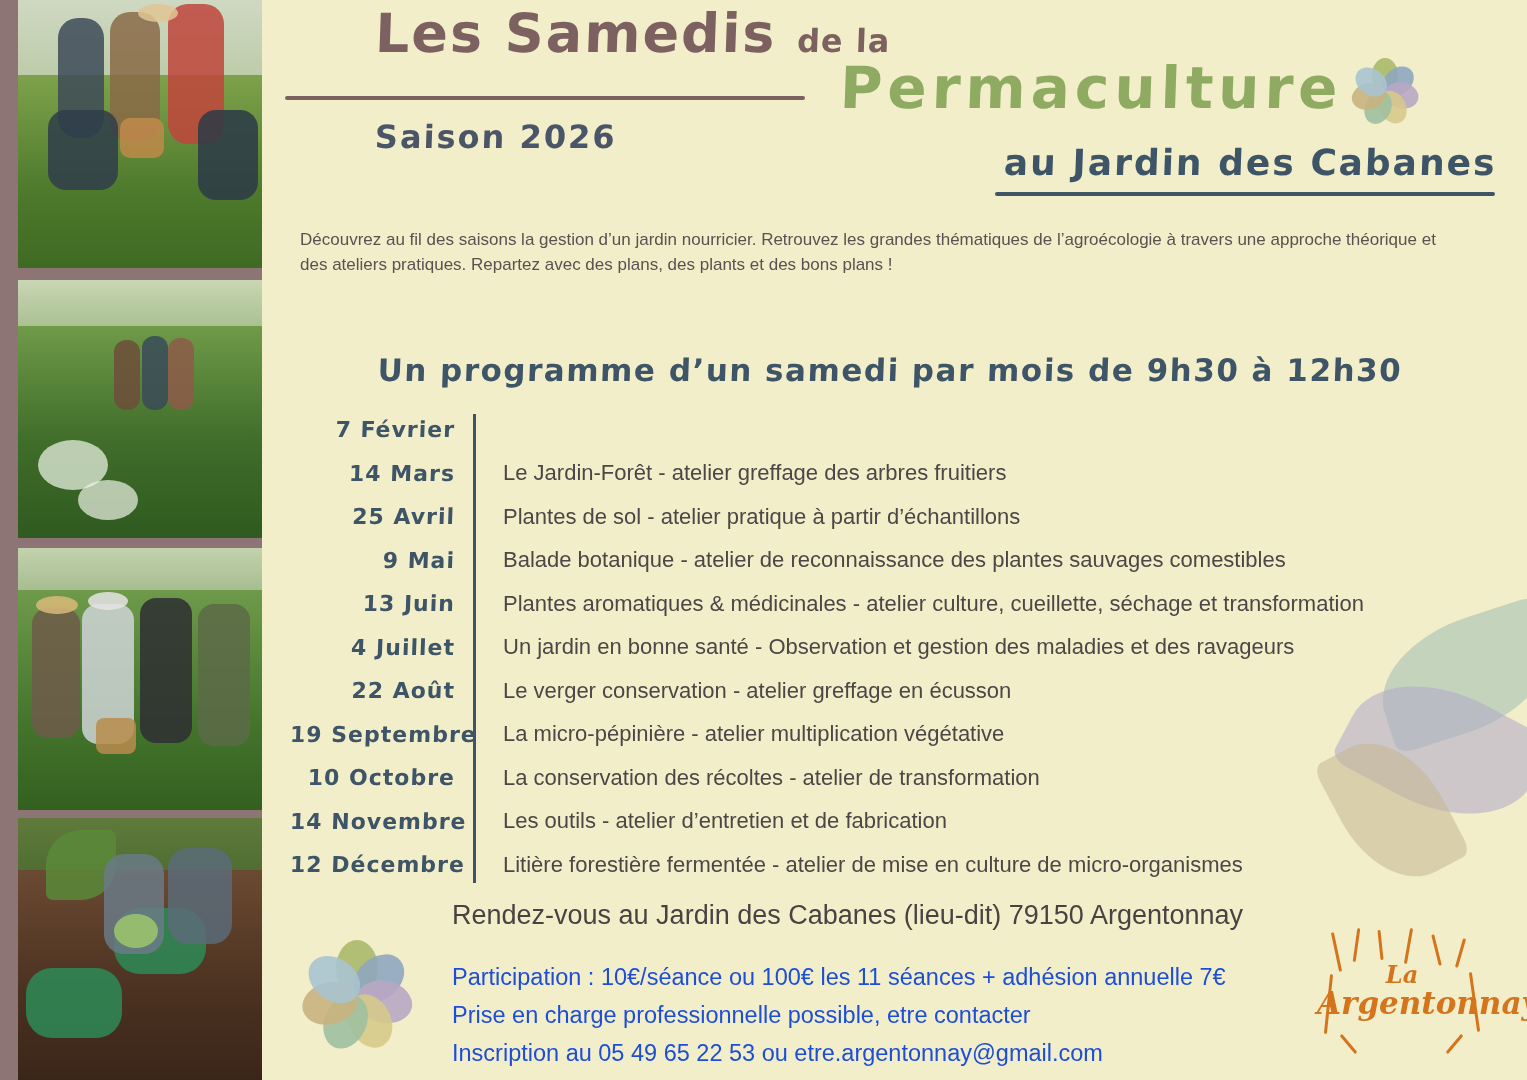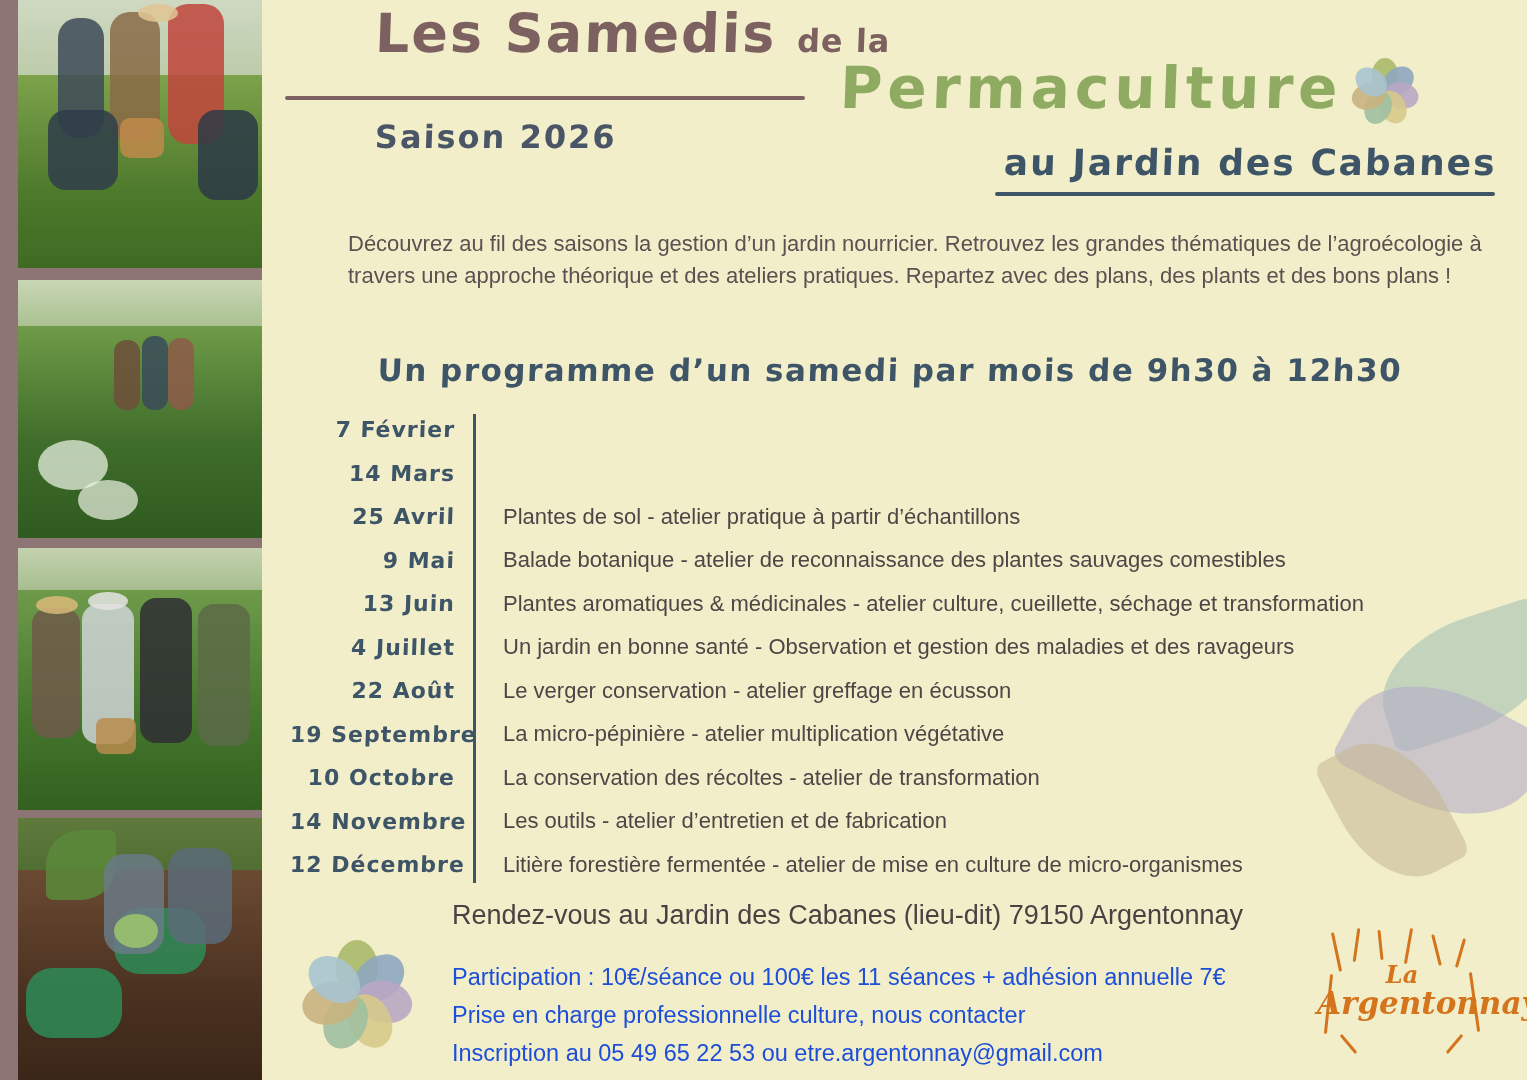--- a/index.html
+++ b/index.html
@@ -140,24 +140,23 @@
     transform-origin: 50% 100%;
     opacity: .9;
   }
 
   
   .intro {
     position: absolute;
     left: 300px;
     top: 228px;
     width: 1160px;
-    font-size: 22px;
+    font-size: 17px;
     line-height: 1.45;
     color: #5c5050;
-    margin-left: 48px;
   }
 
   
   .prog-heading {
     position: absolute;
     left: 300px;
     top: 352px;
     width: 1180px;
     text-align: center;
     font-family: "DejaVu Sans", sans-serif;
@@ -339,20 +338,21 @@
 <div class="prog-heading">Un programme d’un samedi par mois de 9h30 à 12h30</div>
 
 <div class="schedule">
   <div class="sep-line"></div>
 
   <div class="row">
     <div class="date">7 Février</div>
   </div>
   <div class="row">
     <div class="date">14 Mars</div>
+    <div class="desc">Le Jardin-Forêt - atelier greffage des arbres fruitiers</div>
   </div>
   <div class="row">
     <div class="date">25 Avril</div>
     <div class="desc">Plantes de sol - atelier pratique à partir d’échantillons</div>
   </div>
   <div class="row">
     <div class="date">9 Mai</div>
     <div class="desc">Balade botanique - atelier de reconnaissance des plantes sauvages comestibles</div>
   </div>
   <div class="row">
@@ -381,21 +381,21 @@
   </div>
   <div class="row">
     <div class="date">12 Décembre</div>
     <div class="desc">Litière forestière fermentée - atelier de mise en culture de micro-organismes</div>
   </div>
 </div>
 
 <div class="rdv">Rendez-vous au Jardin des Cabanes (lieu-dit) 79150 Argentonnay</div>
 <div class="footer-lines">
   <div>Participation : 10€/séance ou 100€ les 11 séances + adhésion annuelle 7€</div>
-  <div>Prise en charge professionnelle culture, nous contacter</div>
+  <div>Prise en charge professionnelle possible, etre contacter</div>
   <div>Inscription au 05 49 65 22 53 ou etre.argentonnay@gmail.com</div>
 </div>
 
 <div class="flower" style="left:302px;top:940px;width:110px;height:110px;">
   <div class="petal" style="left:34px;top:0px;width:42px;height:56px;background:#a8b96a;transform:rotate(0deg);"></div>
   <div class="petal" style="left:34px;top:0px;width:42px;height:56px;background:#8fa7c0;transform:rotate(51deg);"></div>
   <div class="petal" style="left:34px;top:0px;width:42px;height:56px;background:#b9a7c4;transform:rotate(102deg);"></div>
   <div class="petal" style="left:34px;top:0px;width:42px;height:56px;background:#d6c98a;transform:rotate(153deg);"></div>
   <div class="petal" style="left:34px;top:0px;width:42px;height:56px;background:#9fc0a0;transform:rotate(204deg);"></div>
   <div class="petal" style="left:34px;top:0px;width:42px;height:56px;background:#c9b27f;transform:rotate(255deg);"></div>

